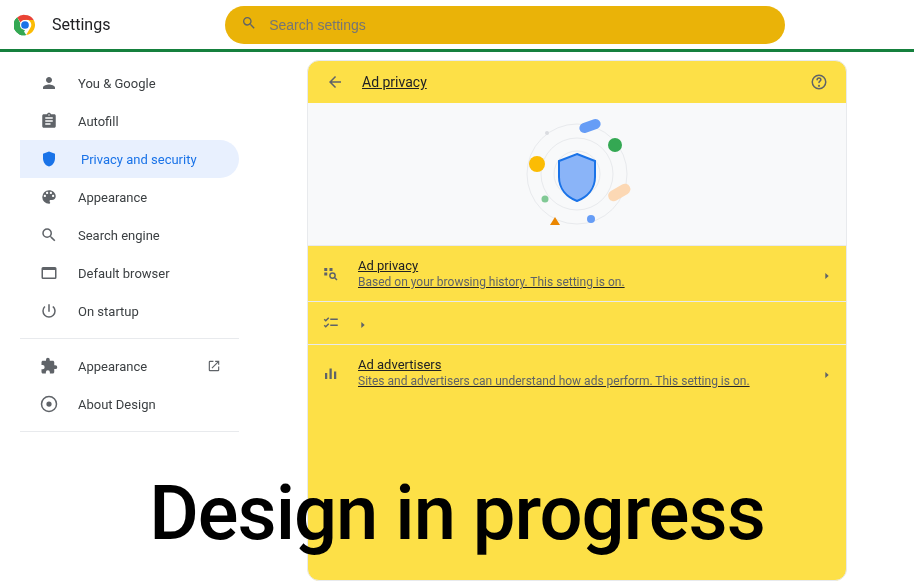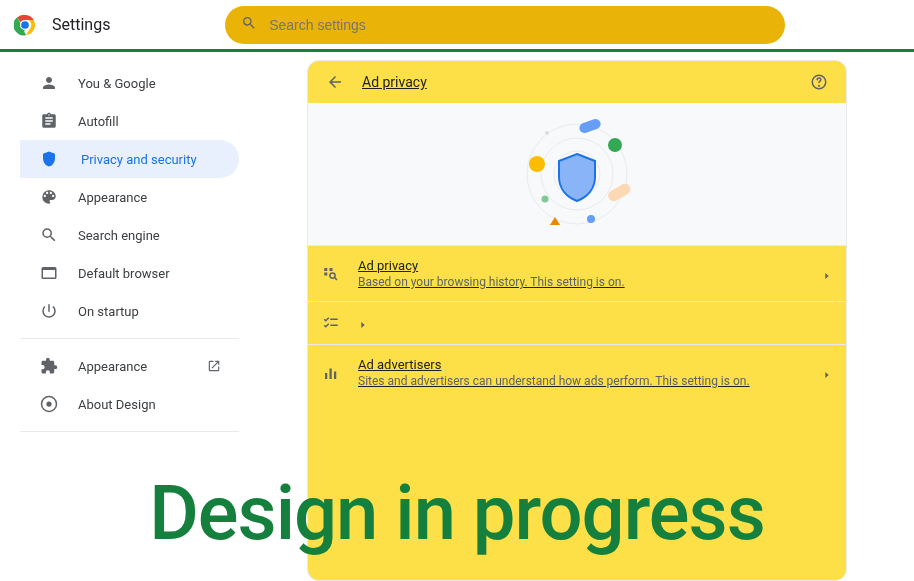--- a/index.html
+++ b/index.html
@@ -159,21 +159,21 @@
     width: 10px; height: 10px;
     fill: #5f6368;
   }
   .watermark {
     position: absolute;
     left: 0; right: 0;
     bottom: 30px;
     text-align: center;
     font-size: 76px;
     font-weight: 500;
-    color: #15803d;
+    color: #000000;
     letter-spacing: -1px;
     pointer-events: none;
     line-height: 1;
   }
   .icon-btn {
     background: none;
     border: none;
     padding: 4px;
     cursor: pointer;
     display: flex;

